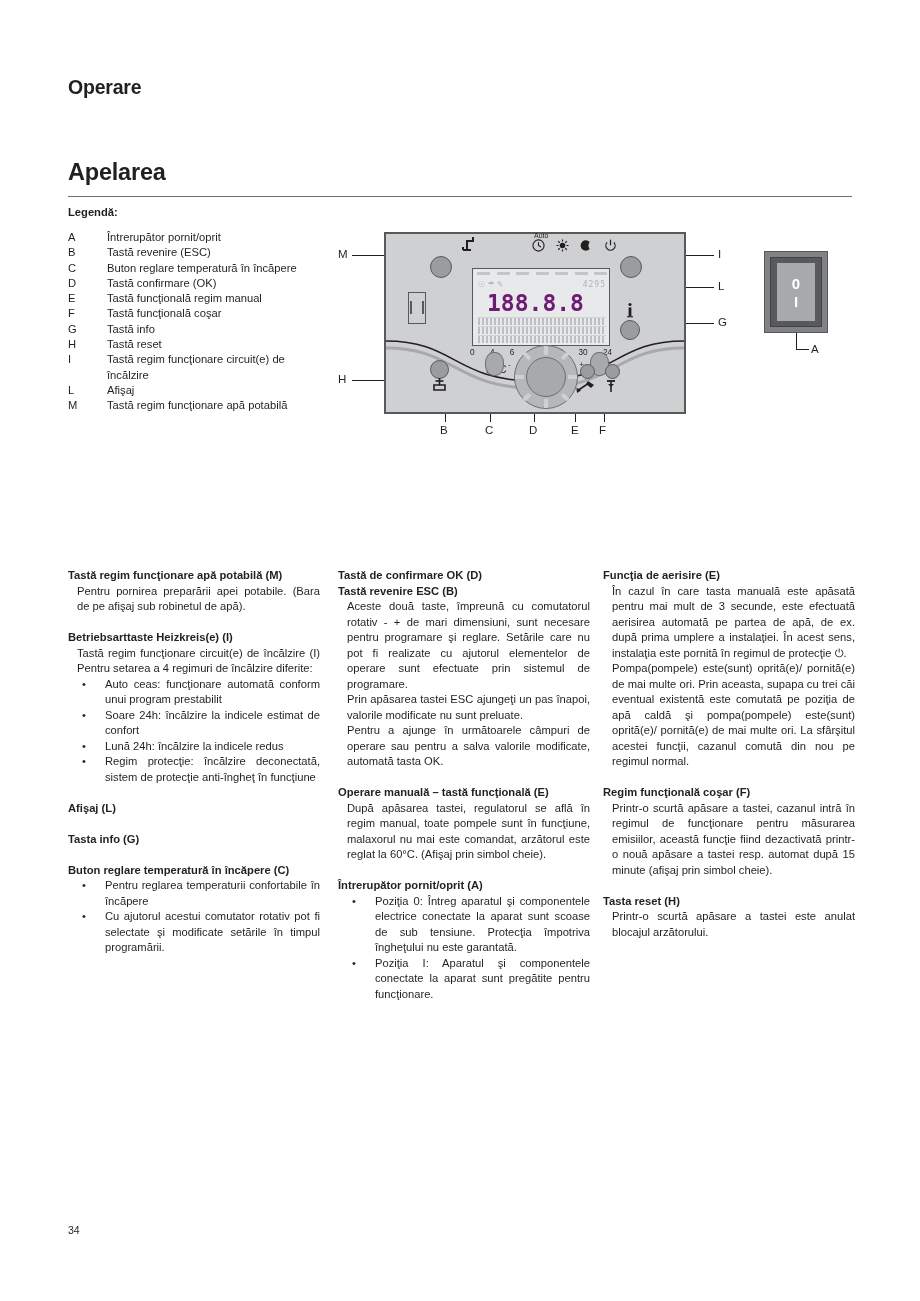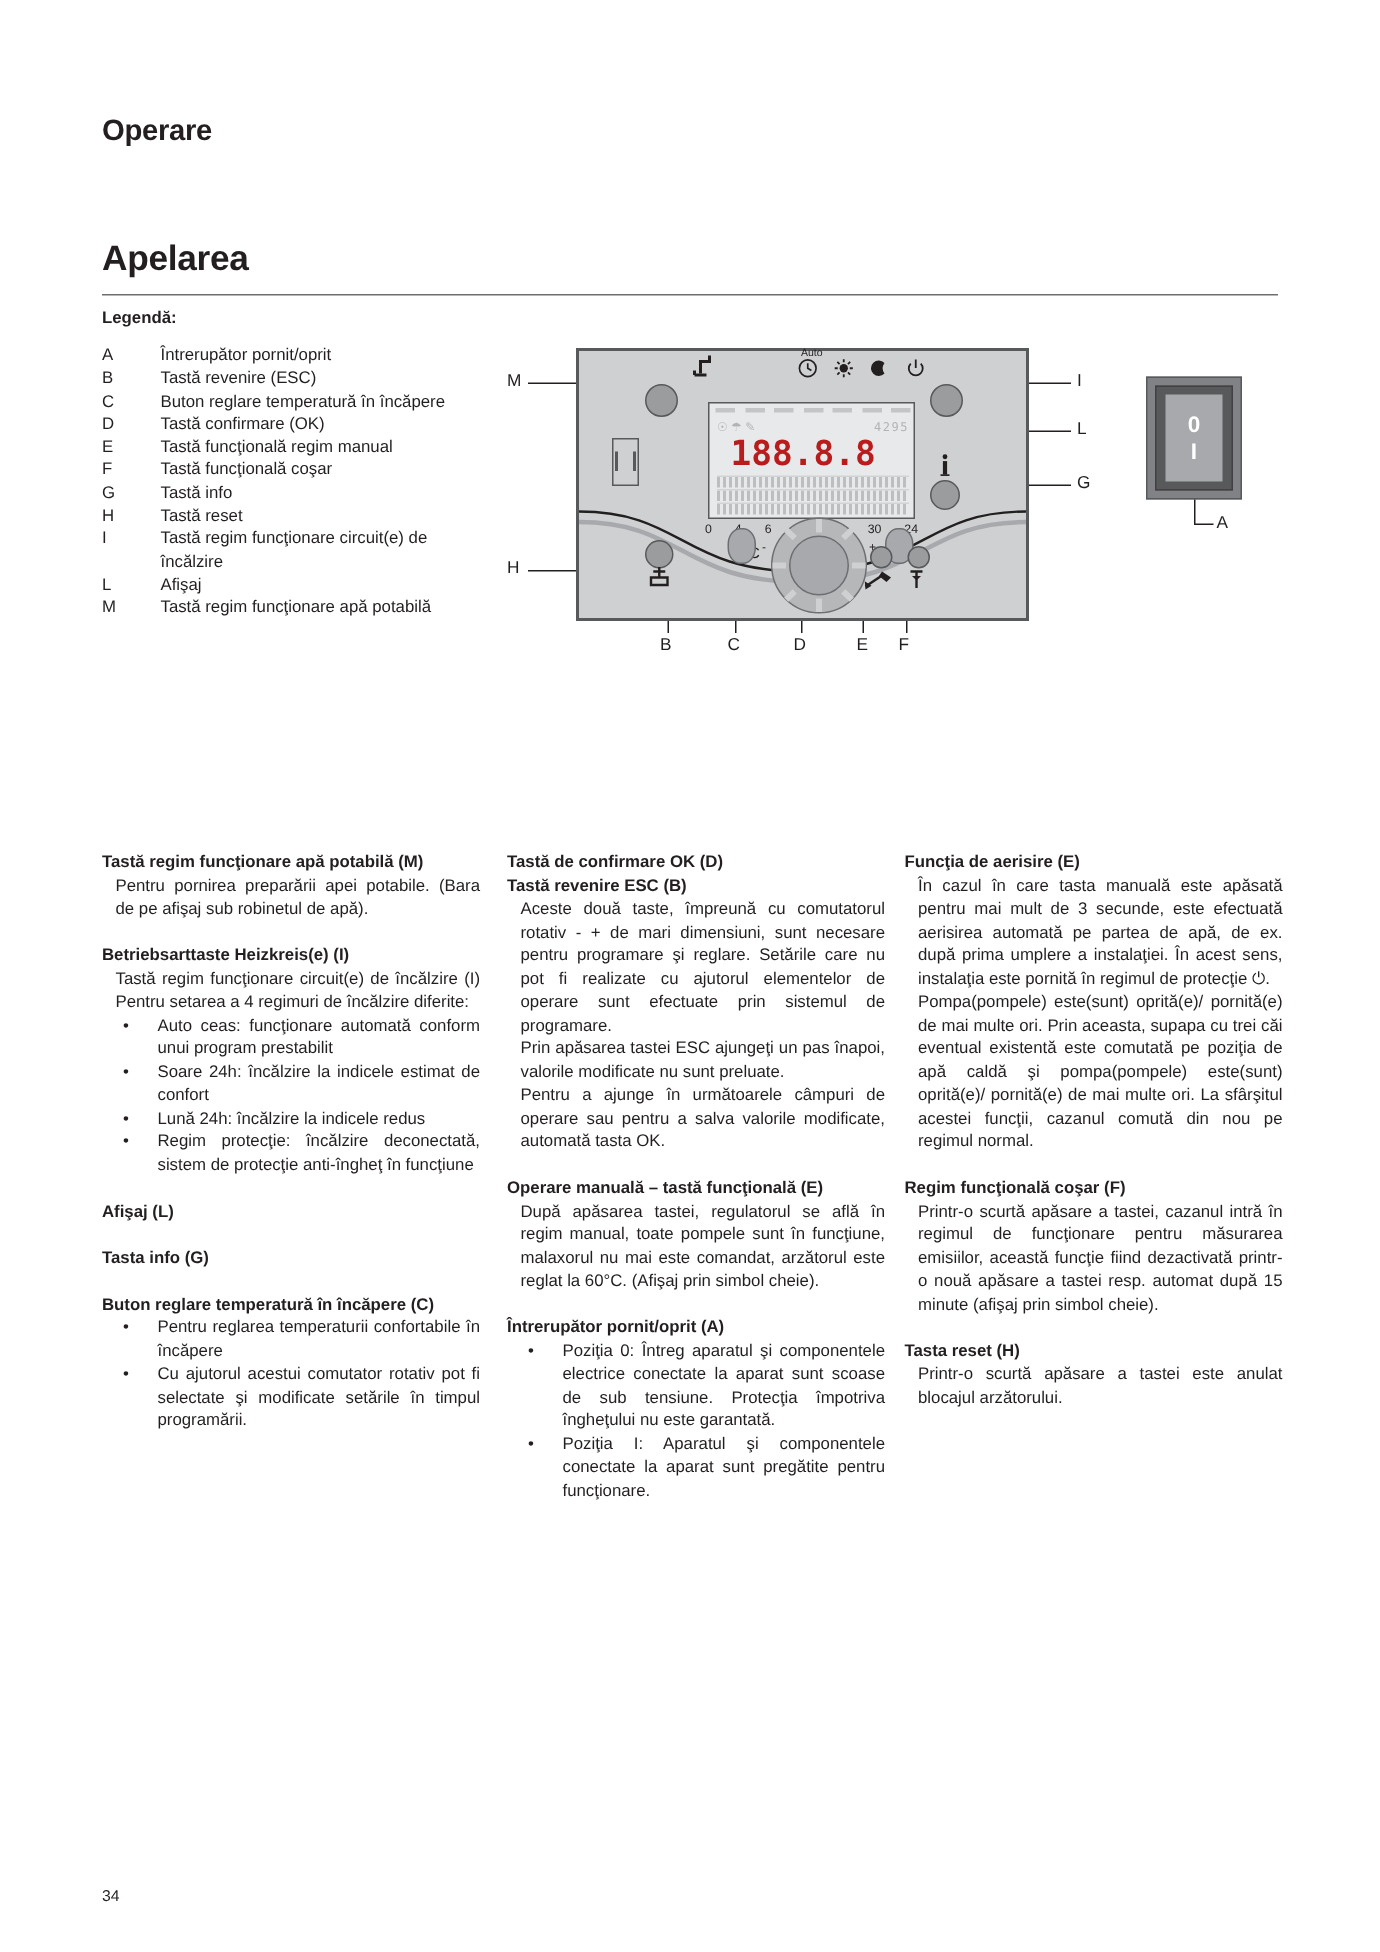--- a/index.html
+++ b/index.html
@@ -166,21 +166,21 @@
     align-items: center;
     gap: 3px;
   }
   .lcd-digits {
     position: absolute;
     left: 14px;
     top: 21px;
     font-family: "DejaVu Sans Mono", monospace;
     font-size: 23px;
     font-weight: bold;
-    color: #b91c1c;
+    color: #701a75;
     letter-spacing: 0px;
     white-space: nowrap;
   }
   .lcd-bar {
     position: absolute;
     left: 5px;
     width: 128px;
     height: 7px;
     background: repeating-linear-gradient(90deg, #bdbec0 0 2px, #e8e9ea 2px 4px);
     border-top: 1px solid #d2d3d5;
@@ -352,21 +352,21 @@
     content: "\2022";
     position: absolute;
     left: 5px;
     top: 0;
   }
   .nojust { text-align: left !important; }
 
   .folio {
     position: absolute;
     left: 68px;
-    top: 1258px;
+    top: 1224px;
     font-size: 10.5px;
     color: #231f20;
   }
 </style>
 </head>
 <body>
 
 <div class="page">
 
   <div class="chapter-title">Operare</div>

